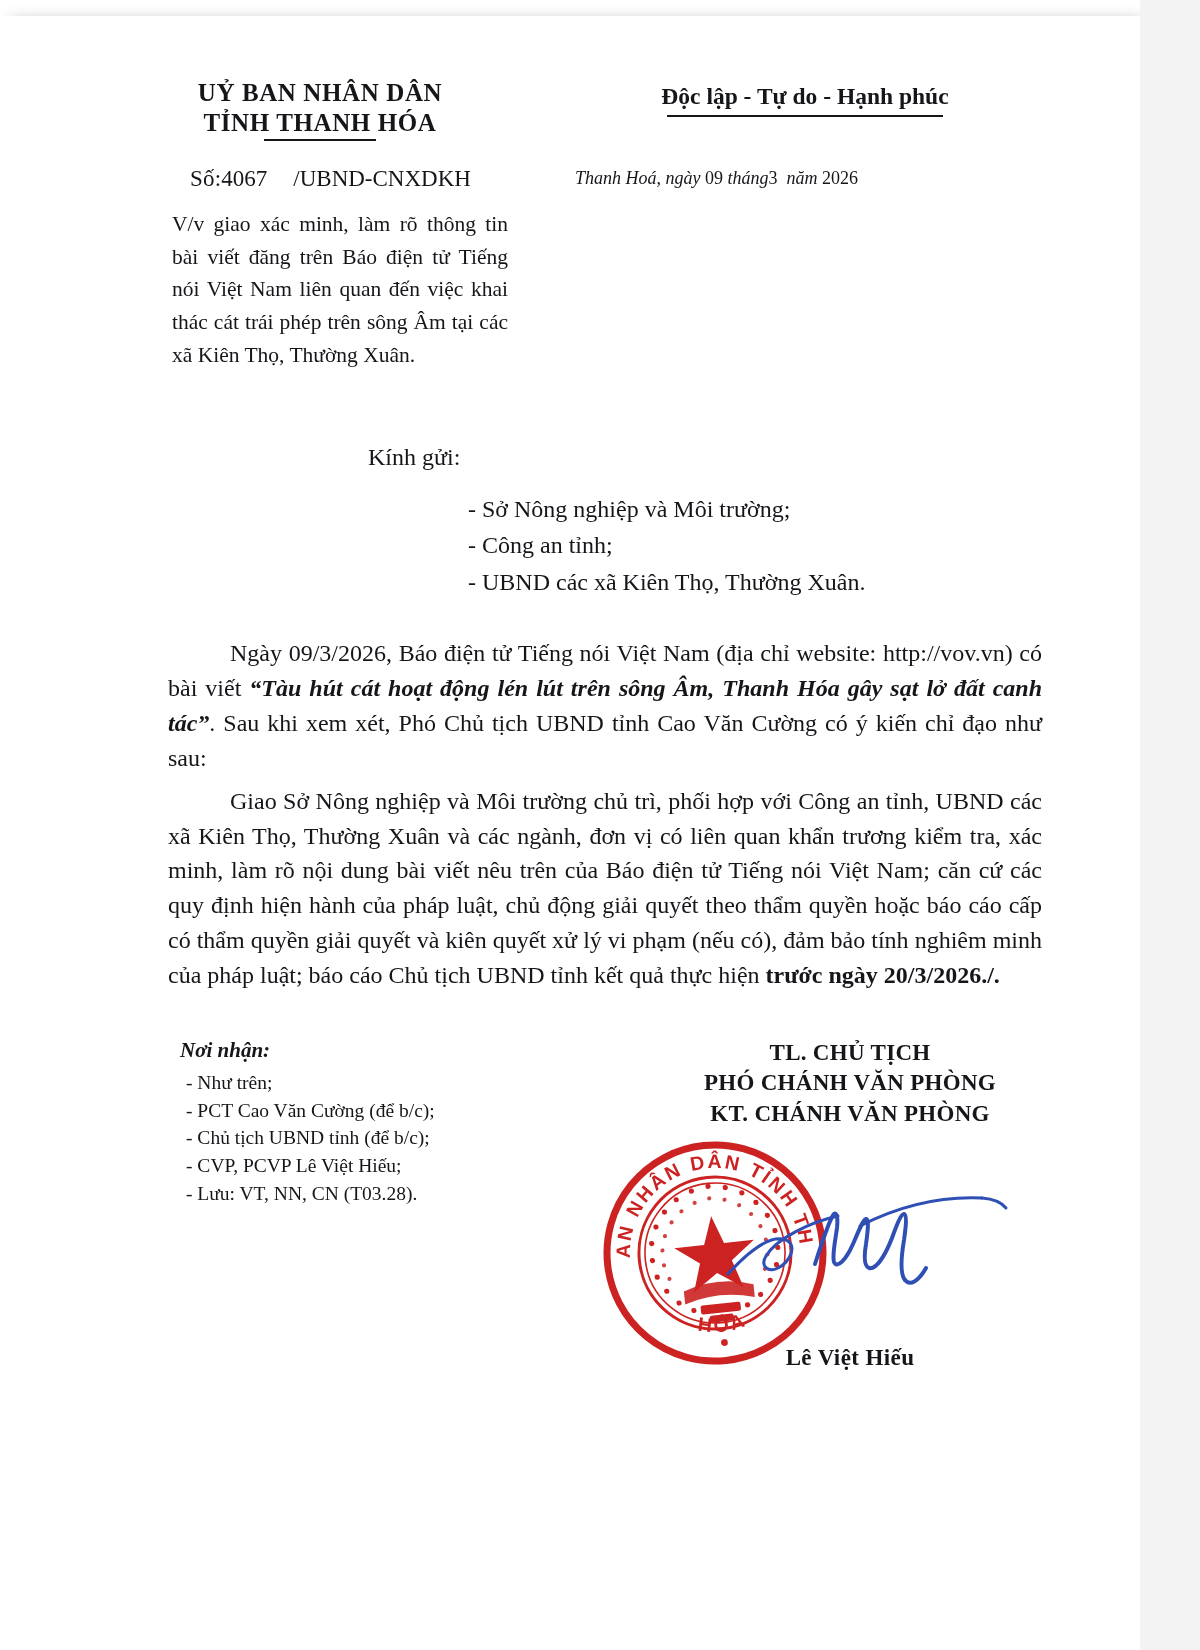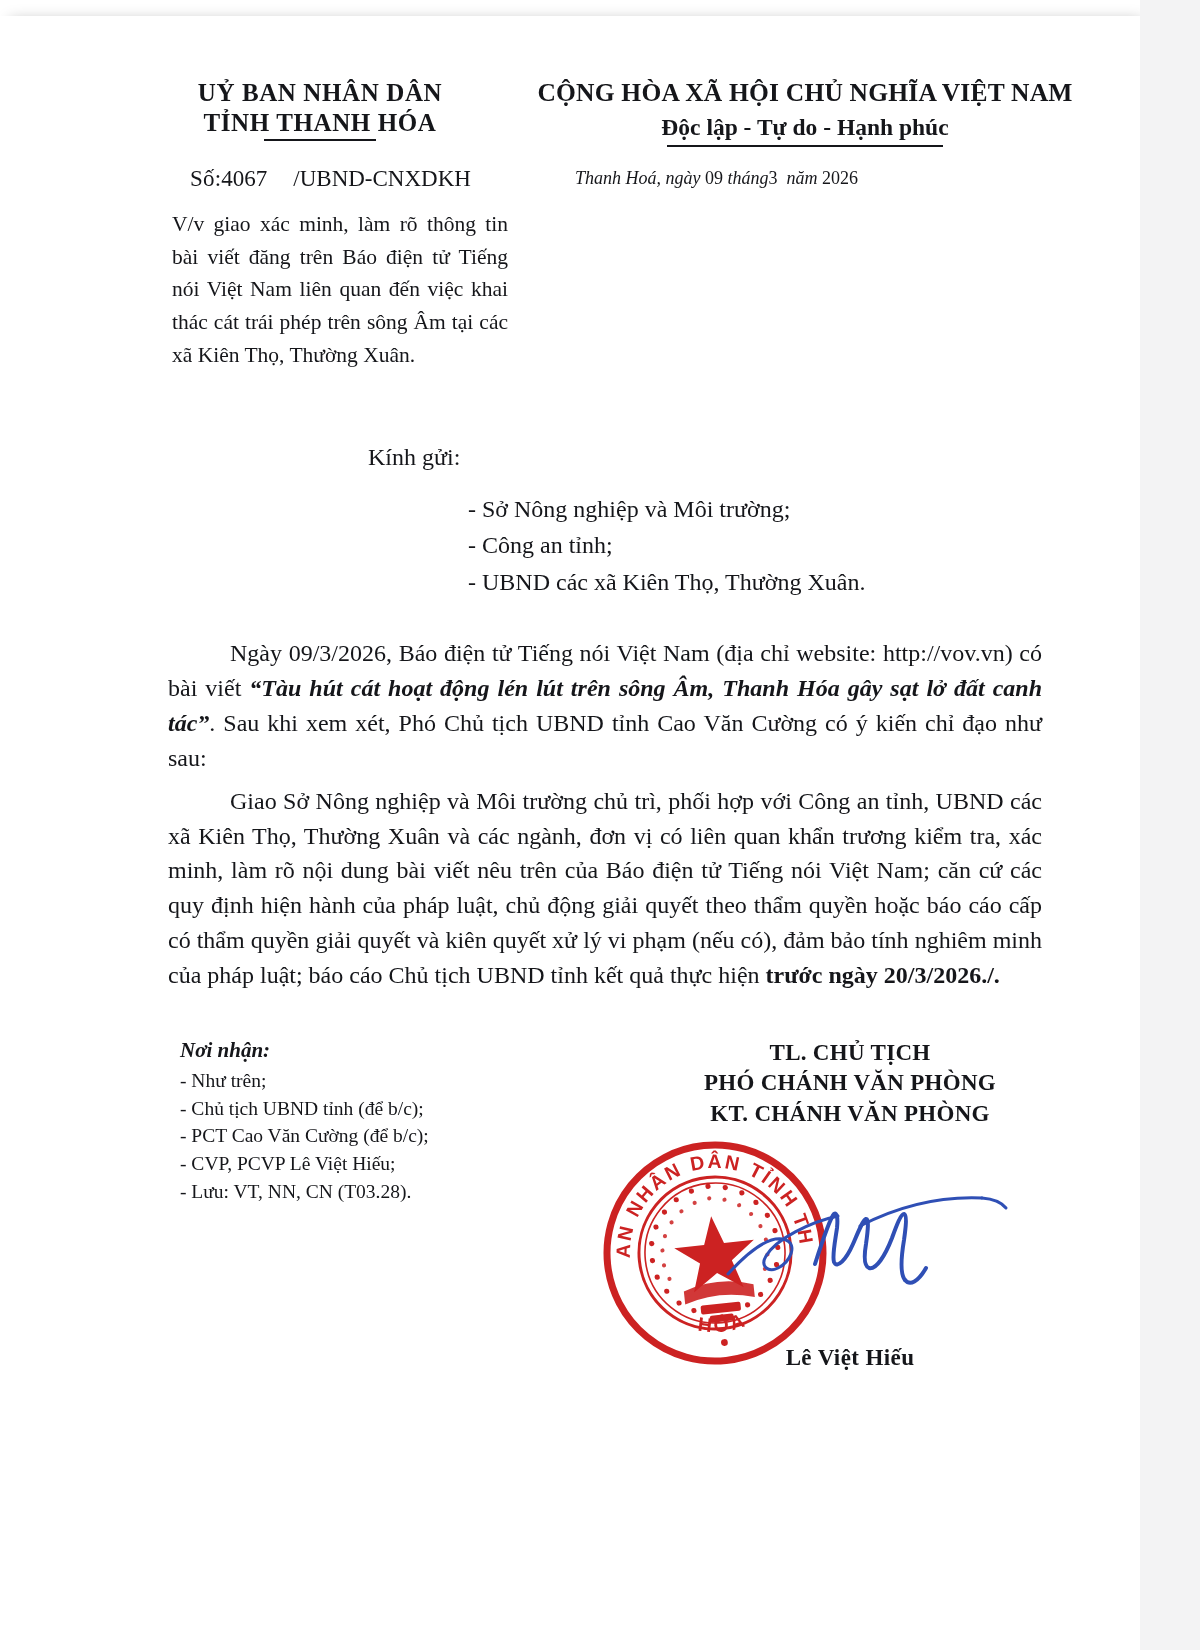--- a/index.html
+++ b/index.html
@@ -188,21 +188,21 @@
     top: 1022px;
     width: 420px;
   }
   .noinhan-title {
     font-size: 21px;
     font-weight: bold;
     font-style: italic;
     margin-bottom: 4px;
   }
   .noinhan ul {
-    margin: 0;
+    margin: 6px;
     padding: 0;
     list-style: none;
   }
   .noinhan li {
     font-size: 19.5px;
     line-height: 1.42;
     white-space: nowrap;
   }
 
   .signblock {
@@ -255,21 +255,20 @@
 <div class="page">
 
   <div class="header">
 
     <div class="hdr-left">
       <div class="org-line1">UỶ BAN NHÂN DÂN</div>
       <div class="org-line2">TỈNH THANH HÓA</div>
     </div>
 
     <div class="hdr-right">
-      <div class="nat-line1">CỘNG HÒA XÃ HỘI CHỦ NGHĨA VIỆT NAM</div>
       <div class="nat-line2">Độc lập - Tự do - Hạnh phúc</div>
     </div>
   </div>
 
   <div class="numline">
     <span class="lbl">Số:</span><span class="val">4067</span><span class="code">/UBND-CNXDKH</span>
   </div>
 
   <div class="dateline">
     <span>Thanh Hoá, ngày</span>
@@ -295,22 +294,22 @@
   <div class="body-block">
     <p><span>Ngày 09/3/2026, Báo điện tử Tiếng nói Việt Nam (địa chỉ website: http://vov.vn) có bài viết </span><i>“Tàu hút cát hoạt động lén lút trên sông Âm, Thanh Hóa gây sạt lở đất canh tác”</i><span>. Sau khi xem xét, Phó Chủ tịch UBND tỉnh Cao Văn Cường có ý kiến chỉ đạo như sau:</span></p>
 
     <p><span>Giao Sở Nông nghiệp và Môi trường chủ trì, phối hợp với Công an tỉnh, UBND các xã Kiên Thọ, Thường Xuân và các ngành, đơn vị có liên quan khẩn trương kiểm tra, xác minh, làm rõ nội dung bài viết nêu trên của Báo điện tử Tiếng nói Việt Nam; căn cứ các quy định hiện hành của pháp luật, chủ động giải quyết theo thẩm quyền hoặc báo cáo cấp có thẩm quyền giải quyết và kiên quyết xử lý vi phạm (nếu có), đảm bảo tính nghiêm minh của pháp luật; báo cáo Chủ tịch UBND  tỉnh kết quả thực hiện </span><b>trước ngày 20/3/2026./.</b><span></span></p>
   </div>
 
   <div class="noinhan">
     <div class="noinhan-title">Nơi nhận:</div>
     <ul>
       <li>- Như trên;</li>
+      <li>- PCT Cao Văn Cường (để b/c);</li>
       <li>- Chủ tịch UBND tỉnh (để b/c);</li>
-      <li>- PCT Cao Văn Cường (để b/c);</li>
       <li>- CVP, PCVP Lê Việt Hiếu;</li>
       <li>- Lưu: VT, NN, CN (T03.28).</li>
     </ul>
   </div>
 
   <div class="signblock">
     <div class="ln">TL. CHỦ TỊCH</div>
     <div class="ln">PHÓ CHÁNH VĂN PHÒNG</div>
     <div class="ln">KT. CHÁNH VĂN PHÒNG</div>
   </div>

